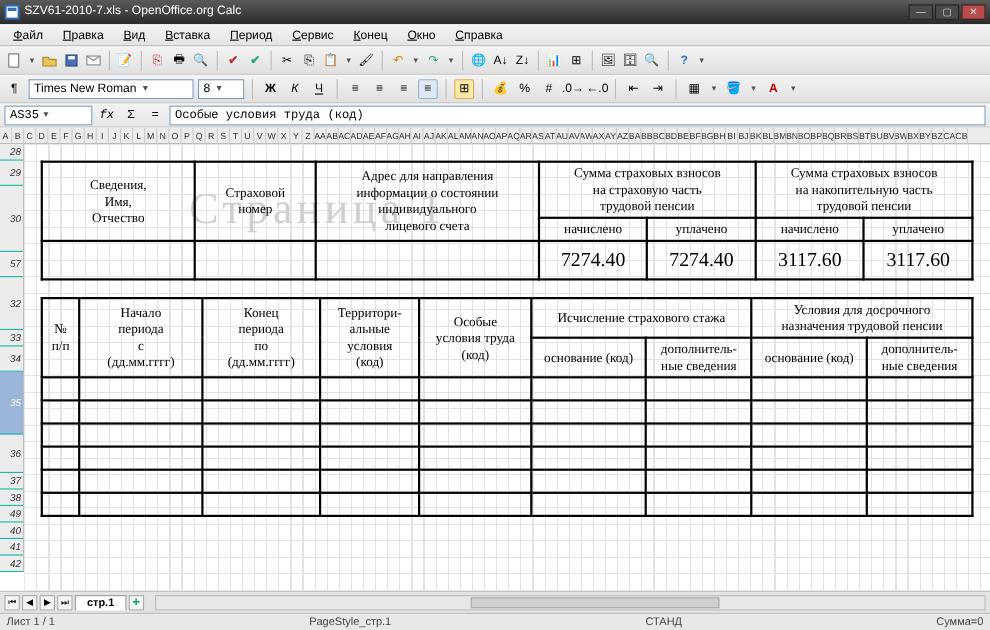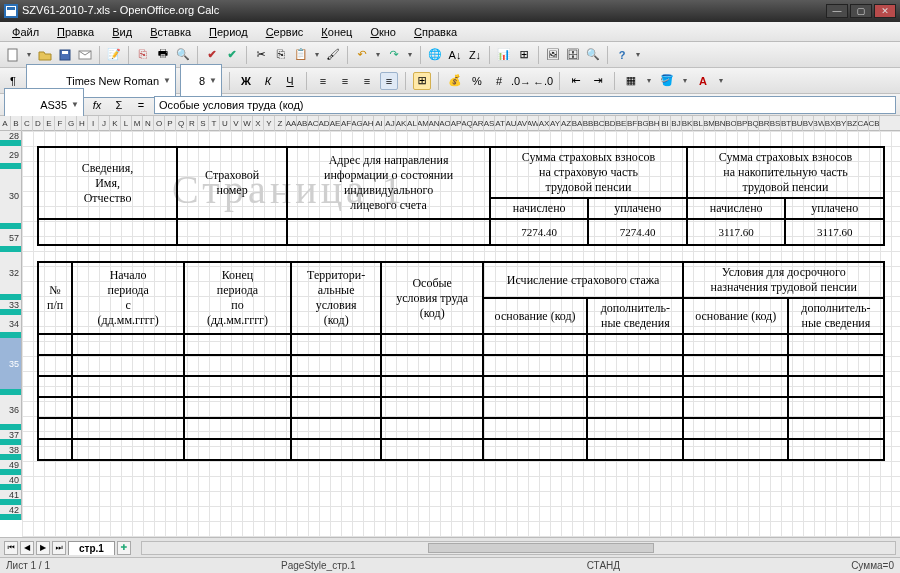--- a/index.html
+++ b/index.html
@@ -9,41 +9,41 @@
   .winbtns { display:flex; gap:2px; }
   .winbtn { width:22px; height:14px; background:#4a4a4a; border:1px solid #222; display:flex; align-items:center; justify-content:center; color:#ddd; font-size:9px; }
   .menubar { height: 20px; background: linear-gradient(#f4f4f4,#e4e4e4); border-bottom:1px solid #bbb; display:flex; align-items:center; padding:0 4px; gap:2px; }
   .menuitem { padding: 2px 8px; text-decoration-color: rgba(0,0,0,0.25); }
   .menuitem:first-letter { text-decoration: underline; }
   .toolbar { height: 26px; background: linear-gradient(#f4f4f4,#e0e0e0); border-bottom:1px solid #c0c0c0; display:flex; align-items:center; padding:0 4px; gap:2px; }
   .tbtn { width:18px; height:18px; border:1px solid transparent; display:flex; align-items:center; justify-content:center; font-size:11px; border-radius:2px; }
   .sep { width:1px; height:18px; background:#bbb; margin:0 3px; }
   .dd { width:10px; height:18px; display:flex; align-items:center; justify-content:center; color:#555; font-size:8px;}
   .fmtbar { height: 26px; background: linear-gradient(#f4f4f4,#e0e0e0); border-bottom:1px solid #c0c0c0; display:flex; align-items:center; padding:0 4px; gap:4px; }
-  .combo { height:18px; background:#fff; border:1px solid #7f9db9; display:flex; align-items:center; padding:16px 4px; font-size:11px; justify-content: flex-end; }
+  .combo { height:18px; background:#fff; border:1px solid #7f9db9; display:flex; align-items:center; padding:0 4px; font-size:11px; justify-content: flex-start; }
   .combo .arrow { font-size:8px; color:#555; margin-left:4px;}
-  .namebox-row { height: 22px; background: linear-gradient(#f4f4f4,#e6e6e6); border-bottom:1px solid #c0c0c0; display:flex; align-items:center; padding:0 4px; gap:4px;}
+  .namebox-row { height: 22px; background: linear-gradient(#f4f4f4,#e6e6e6); border-bottom:1px solid #c0c0c0; display:flex; align-items:center; padding:0 4px; gap:4px;font-family:Liberation Mono, monospace;}
   .formula-input { flex:1; height:18px; background:#fff; border:1px solid #7f9db9; padding:0 4px; display:flex; align-items:center; }
   .grid-area { position:relative; width:900px; height:calc(573px - 22px - 20px - 26px - 26px - 22px - 20px - 16px); background:#fff; overflow:hidden; }
   .colhdr { position:absolute; top:0; left:0; right:0; height:15px; background:#ececec; border-bottom:1px solid #bbb; display:flex; font-size:8px; color:#333; }
   .colhdr span { border-right:1px solid #ccc; display:flex; align-items:center; justify-content:center; flex:0 0 auto; width:11px; height:15px; overflow:hidden;}
   .rowhdrs { position:absolute; top:15px; left:0; width:22px; background:#ececec; border-right:1px solid #bbb; }
-  .rowhdr { height:15px; border-bottom:6px solid #14b8a6; font-size:9px; display:flex; align-items:center; justify-content:flex-end; padding-right:2px; color:#333;}
+  .rowhdr { height:15px; border-bottom:1px solid #14b8a6; font-size:9px; display:flex; align-items:center; justify-content:flex-end; padding-right:2px; color:#333;font-style:italic;}
   .rowhdr.sel { background:#9bb6d9; color:#fff; }
   .sheet { position:absolute; top:15px; left:22px; right:0; bottom:0; }
   .gridlines { position:absolute; inset:0; background-image:
      repeating-linear-gradient(to right, #e3e3e3 0, #e3e3e3 1px, transparent 1px, transparent 11px),
      repeating-linear-gradient(to bottom, #e3e3e3 0, #e3e3e3 1px, transparent 1px, transparent 15px);
   }
   .watermark { position:absolute; top:35px; left:150px; font-size:40px; color:#cfcfcf; letter-spacing:4px; pointer-events:none; font-family:"Times New Roman",serif;}
   .doc { position:absolute; left:15px; top:0; width:848px; font-family:"Times New Roman", serif; color:#000; }
   .section-title { font-weight:bold; font-size:15px; padding:4px 0; }
   table.form { border-collapse:collapse; width:100%; }
   table.form td, table.form th { border:2px solid #000; padding:2px 4px; text-align:center; font-size:12px; font-family:"Times New Roman",serif; font-weight:normal;}
-  table.form .num { font-size:11px; padding:6px 4px;}
+  table.form .num { font-size:18px; padding:6px 4px;}
   .tabs { height:20px; background:#e4e4e4; border-top:1px solid #bbb; display:flex; align-items:center; padding:0 4px; gap:2px; font-size:10px;}
   .tabbtn { width:14px; height:14px; border:1px solid #aaa; background:#f4f4f4; display:flex; align-items:center; justify-content:center; font-size:8px;}
   .sheettab { padding:1px 10px; background:#fff; border:1px solid #999; border-bottom:none; font-weight:bold;}
   .hscroll { flex:1; height:14px; background:#e7e7e7; border:1px solid #bbb; margin-left:8px; position:relative;}
   .hscroll .thumb{ position:absolute; left:38%; width:30%; top:1px; bottom:1px; background:#cfcfcf; border:1px solid #aaa;}
   .statusbar { height:16px; background:#e8e8e8; border-top:1px solid #bbb; display:flex; align-items:center; font-size:10px; color:#444; padding:0 6px; justify-content:space-between;}
   svg { display:block; }
 </style>
 </head>
 <body>

